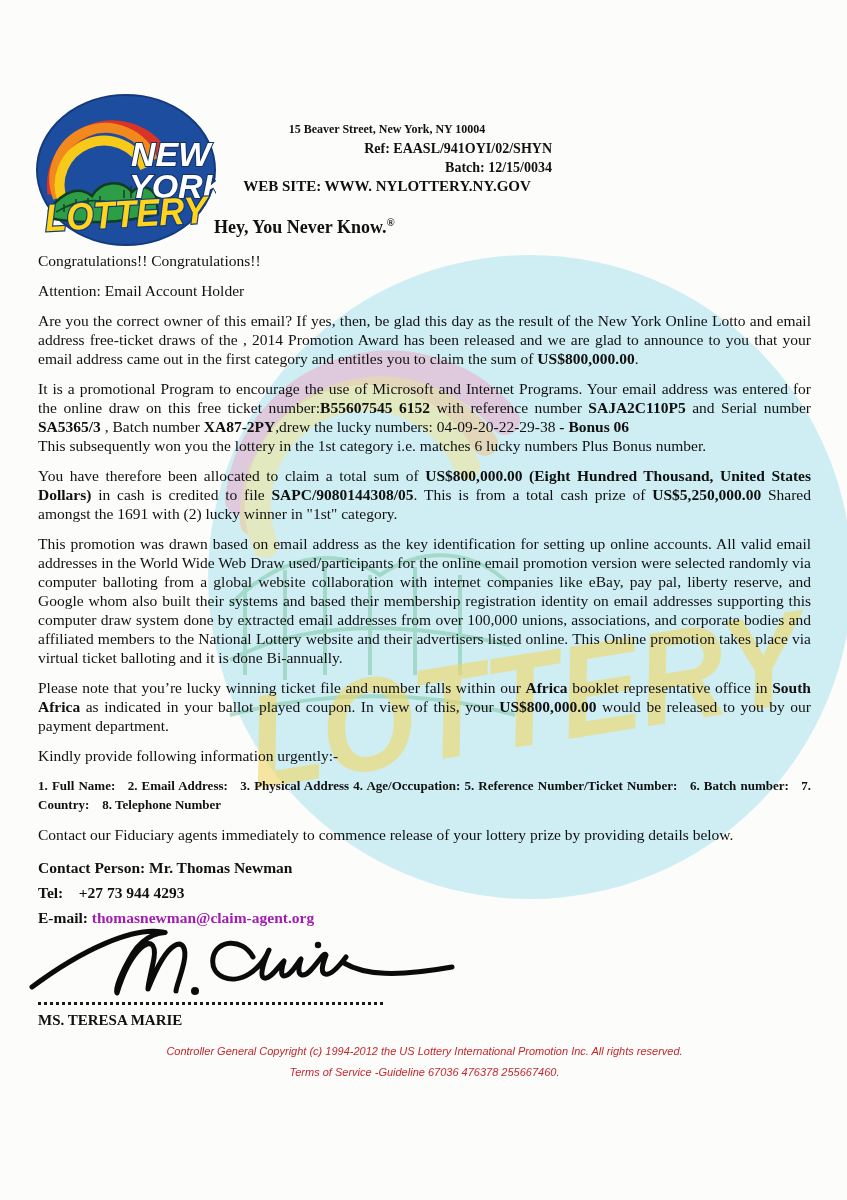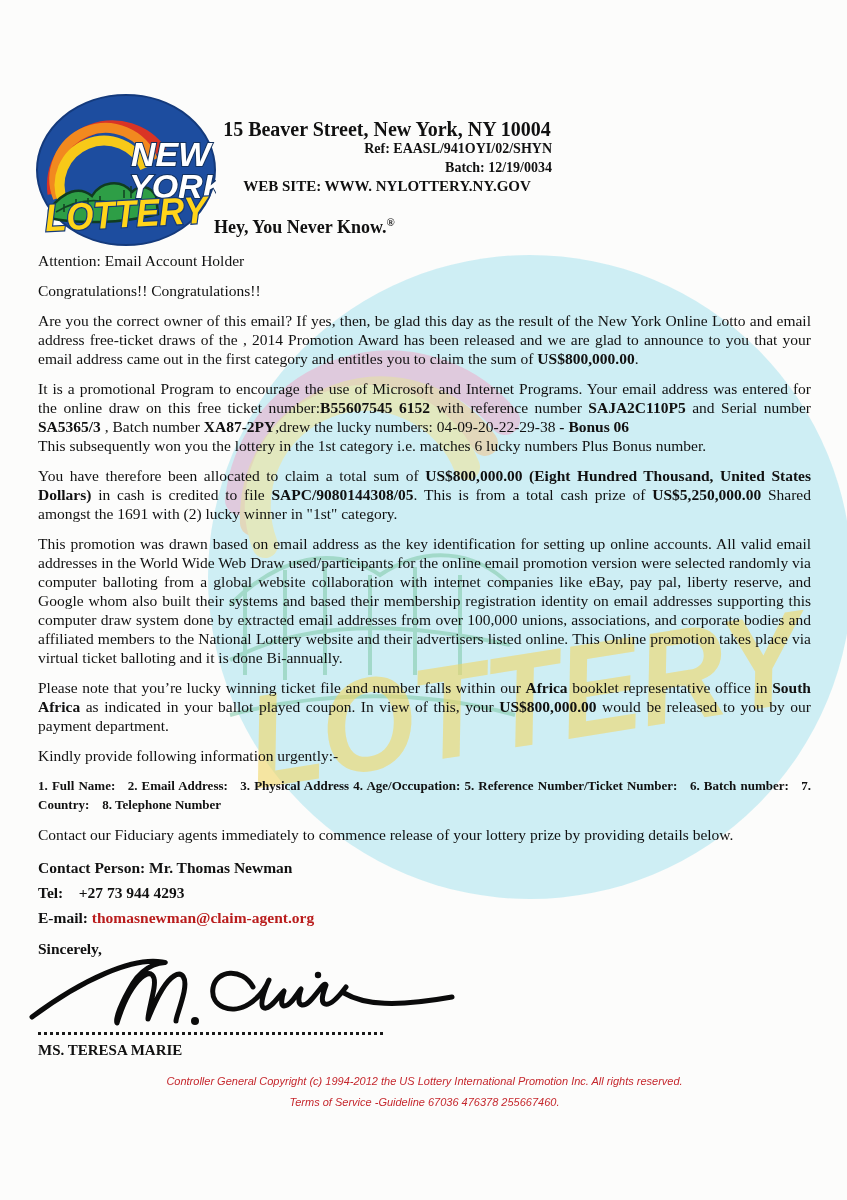--- a/index.html
+++ b/index.html
@@ -13,34 +13,34 @@
     color:#111;
   }
   
   .watermark{position:absolute;left:185px;top:245px;width:680px;height:670px;z-index:0;pointer-events:none;}
   
   .logo{position:absolute;left:36px;top:94px;width:180px;height:152px;z-index:3;}
   .head-block{
     position:absolute;left:222px;top:120px;width:330px;z-index:2;
     text-align:center;font-weight:bold;line-height:19px;
   }
-  .head-addr{font-size:20px;}
+  .head-addr{font-size:12px;}
   .head-ref,.head-batch{font-size:14px;text-align:right;}
   .head-web{font-size:15px;}
   .slogan{position:absolute;left:214px;top:216px;z-index:3;font-weight:bold;font-size:18px;}
   .slogan sup{font-size:11px;}
   
   .content{position:relative;z-index:2;padding:251px 36px 0 38px;font-size:15.5px;line-height:19px;}
   .content p{margin:0 0 11px 0;}
   .just{text-align:justify;}
   .b{font-weight:bold;}
   .pre{white-space:pre-wrap;}
   .info-list{font-weight:bold;font-size:13px;}
   .contact-block{line-height:25px;font-weight:bold;margin:2px 0 9px 0;}
-  .email-link{color:#b91c1c;text-decoration:none;font-weight:bold;cursor:pointer;}
+  .email-link{color:#a21caf;text-decoration:none;font-weight:bold;cursor:pointer;}
   .sincerely{font-weight:bold;margin:4px 0 0 0;}
   
   .sig-wrap{position:relative;height:72px;}
   .sig-svg{position:absolute;left:-10px;top:-22px;width:430px;height:100px;}
   .dotline{position:absolute;left:0;bottom:6px;width:345px;border-bottom:3px dotted #1a1a1a;}
   .signer{font-weight:bold;font-size:15px;margin:0 0 10px 0;}
   
   .footer{
     margin-top:8px;text-align:center;
     font-family:"Liberation Sans", sans-serif;font-style:italic;
@@ -91,49 +91,48 @@
       <text x="95" y="72" font-size="34">NEW</text>
       <text x="93" y="104" font-size="34">YORK</text>
     </g>
 
     <text x="9" y="133" transform="rotate(-3 90 120)" font-family="Liberation Sans, sans-serif" font-weight="bold" font-style="italic" font-size="38" fill="#ffd41a" stroke="#143a7c" stroke-width="2.5" paint-order="stroke" textLength="162" lengthAdjust="spacingAndGlyphs">LOTTERY</text>
   </svg>
 
   <div class="head-block">
     <div class="head-addr">15 Beaver Street, New York, NY 10004</div>
     <div class="head-ref">Ref: EAASL/941OYI/02/SHYN</div>
-    <div class="head-batch">Batch: 12/19/0034</div>
+    <div class="head-batch">Batch: 12/15/0034</div>
     <div class="head-web">WEB SITE: WWW. NYLOTTERY.NY.GOV</div>
   </div>
 
   <div class="slogan"><span>Hey, You Never Know.</span><sup>®</sup></div>
 
   <div class="content">
+    <p>Congratulations!! Congratulations!!</p>
     <p>Attention: Email Account Holder</p>
-    <p>Congratulations!! Congratulations!!</p>
 
     <p class="just"><span>Are you the correct owner of this email? If yes, then, be glad this day as the result of the New York Online Lotto and email address free-ticket draws of the , 2014 Promotion Award has been released and we are glad to announce to you that your email address came out in the first category and entitles you to claim the sum of </span><span class="b">US$800,000.00</span><span>.</span></p>
     <p class="just"><span>It is a promotional Program to encourage the use of Microsoft and Internet Programs. Your email address was entered for the online draw on this free ticket number:</span><span class="b">B55607545 6152</span><span> with reference number </span><span class="b">SAJA2C110P5</span><span> and Serial number </span><span class="b">SA5365/3</span><span> , Batch number </span><span class="b">XA87-2PY</span><span>,drew the lucky numbers: 04-09-20-22-29-38 </span><span class="b">- Bonus 06</span><br><span>This subsequently won you the lottery in the 1st category i.e. matches 6 lucky numbers Plus Bonus number.</span></p>
     <p class="just"><span>You have therefore been allocated to claim a total sum of </span><span class="b">US$800,000.00 (Eight Hundred Thousand, United States Dollars)</span><span> in cash is credited to file </span><span class="b">SAPC/9080144308/05</span><span>. This is from a total cash prize of </span><span class="b">US$5,250,000.00</span><span> Shared amongst the 1691 with (2) lucky winner in "1st" category.</span></p>
     <p class="just"><span>This promotion was drawn based on email address as the key identification for setting up online accounts. All valid email addresses in the World Wide Web Draw used/participants for the online email promotion version were selected randomly via computer balloting from a global website collaboration with internet companies like eBay, pay pal, liberty reserve, and Google whom also built their systems and based their membership registration identity on email addresses supporting this computer draw system done by extracted email addresses from over 100,000 unions, associations, and corporate bodies  and  affiliated members to the National Lottery website and their advertisers listed online. This Online promotion takes place via virtual ticket balloting and it is done Bi-annually.</span></p>
     <p class="just"><span>Please note that you’re lucky winning ticket file and number falls within our </span><span class="b">Africa</span><span> booklet representative office in </span><span class="b">South Africa</span><span> as indicated in your ballot played coupon. In view of this, your </span><span class="b">US$800,000.00</span><span> would be released to you by our payment department.</span></p>
 
     <p>Kindly provide following information urgently:-</p>
 
     <p class="just info-list pre">1. Full Name:   2. Email Address:   3. Physical Address 4. Age/Occupation: 5. Reference Number/Ticket Number:   6. Batch number:   7. Country:    8. Telephone Number</p>
 
     <p>Contact our Fiduciary agents immediately to commence release of your lottery prize by providing details below.</p>
 
     <div class="contact-block">
       <div>Contact Person: Mr. Thomas Newman</div>
       <div class="pre">Tel:    +27 73 944 4293</div>
       <div><span>E-mail: </span><a class="email-link">thomasnewman@claim-agent.org</a></div>
     </div>
 
-    <p class="sincerely">Sincerely,</p>
 
     <div class="sig-wrap">
       <div class="dotline"></div>
       <svg class="sig-svg" viewBox="0 0 430 100" aria-hidden="true">
         <g fill="none" stroke="#0b0b0b" stroke-width="5" stroke-linecap="round" stroke-linejoin="round">
           <path d="M4,70 C55,32 105,10 134,15 C146,17 122,10 105,36 C93,56 87,72 89,76 C93,63 101,42 113,31 C123,22 128,28 126,41 C124,53 120,66 120,72 C126,57 136,35 146,29 C154,24 159,30 156,45 C153,59 148,70 148,74"></path>
           <path d="M225,40 C214,20 188,23 185,41 C182,60 204,68 221,57 C233,49 239,38 241,33 C236,44 231,59 236,61 C242,63 250,50 256,44 C254,50 252,59 256,59 C263,59 269,46 273,42 C271,48 269,57 274,58 C280,59 287,48 292,42 C295,38 297,36 298,38 C295,46 292,55 297,57 C303,59 312,48 318,40"></path>
           <path d="M316,46 C336,58 368,60 424,50"></path>
         </g>
         <circle cx="167" cy="74" r="4" fill="#0b0b0b"></circle>

